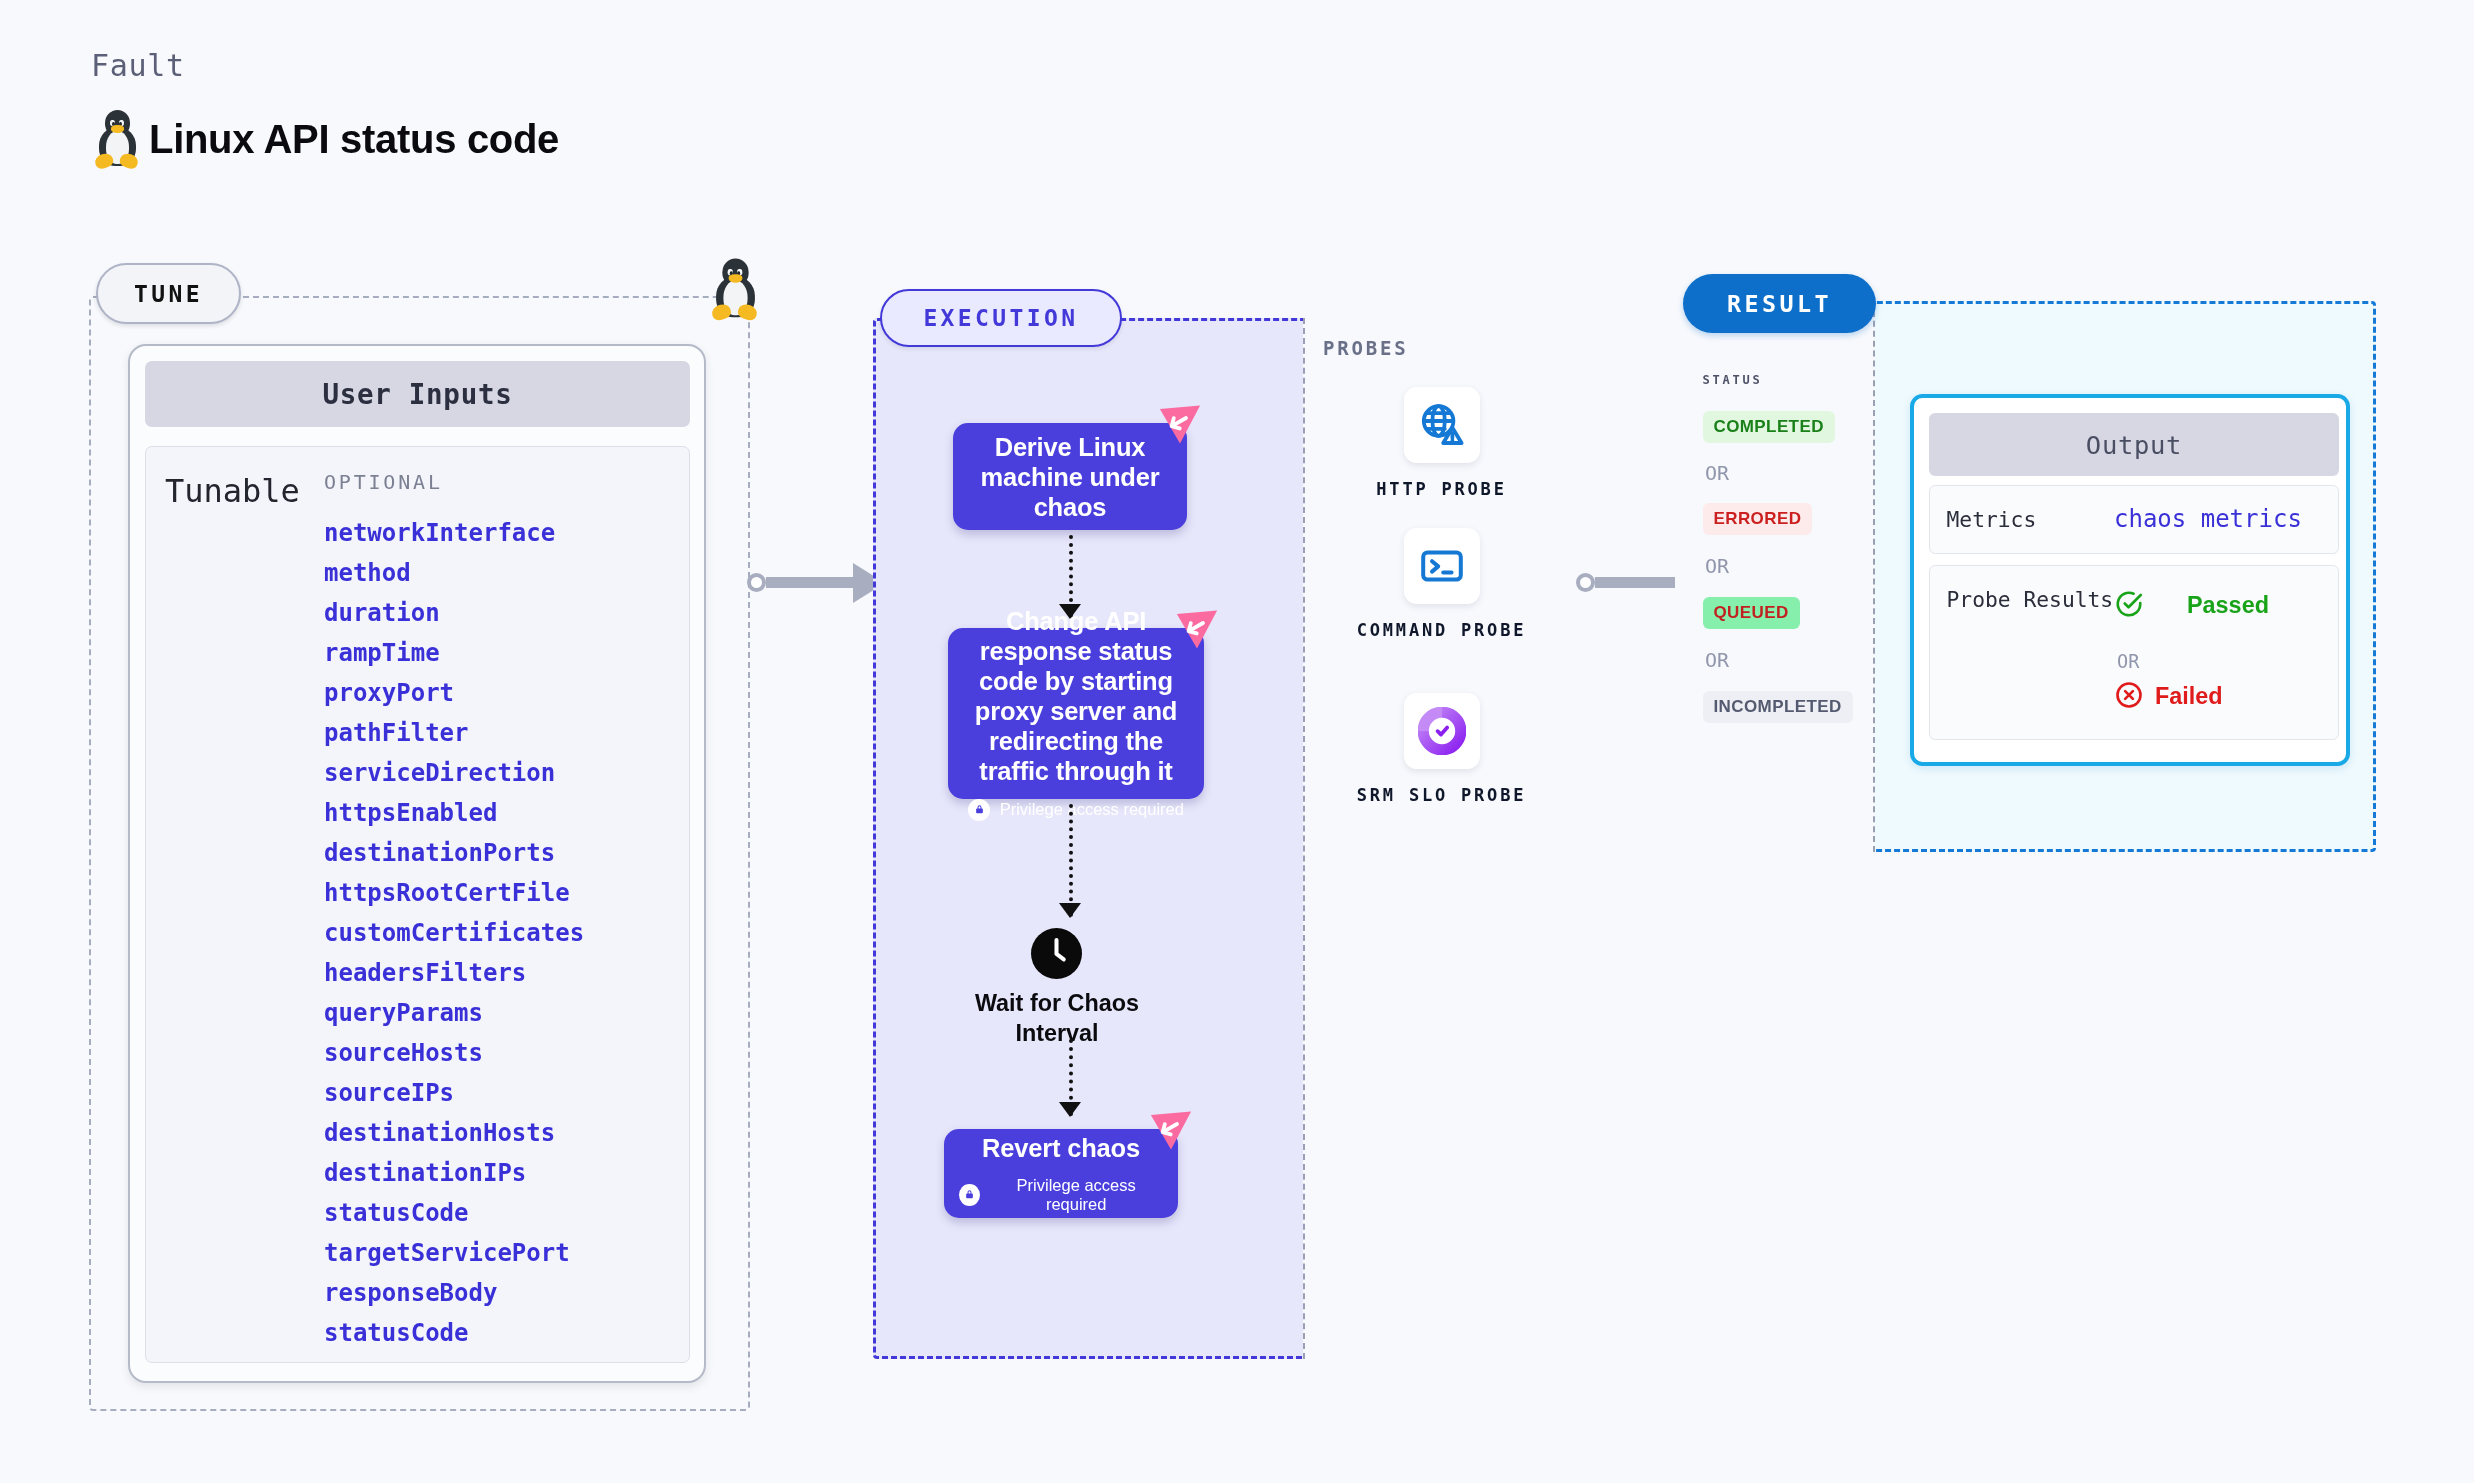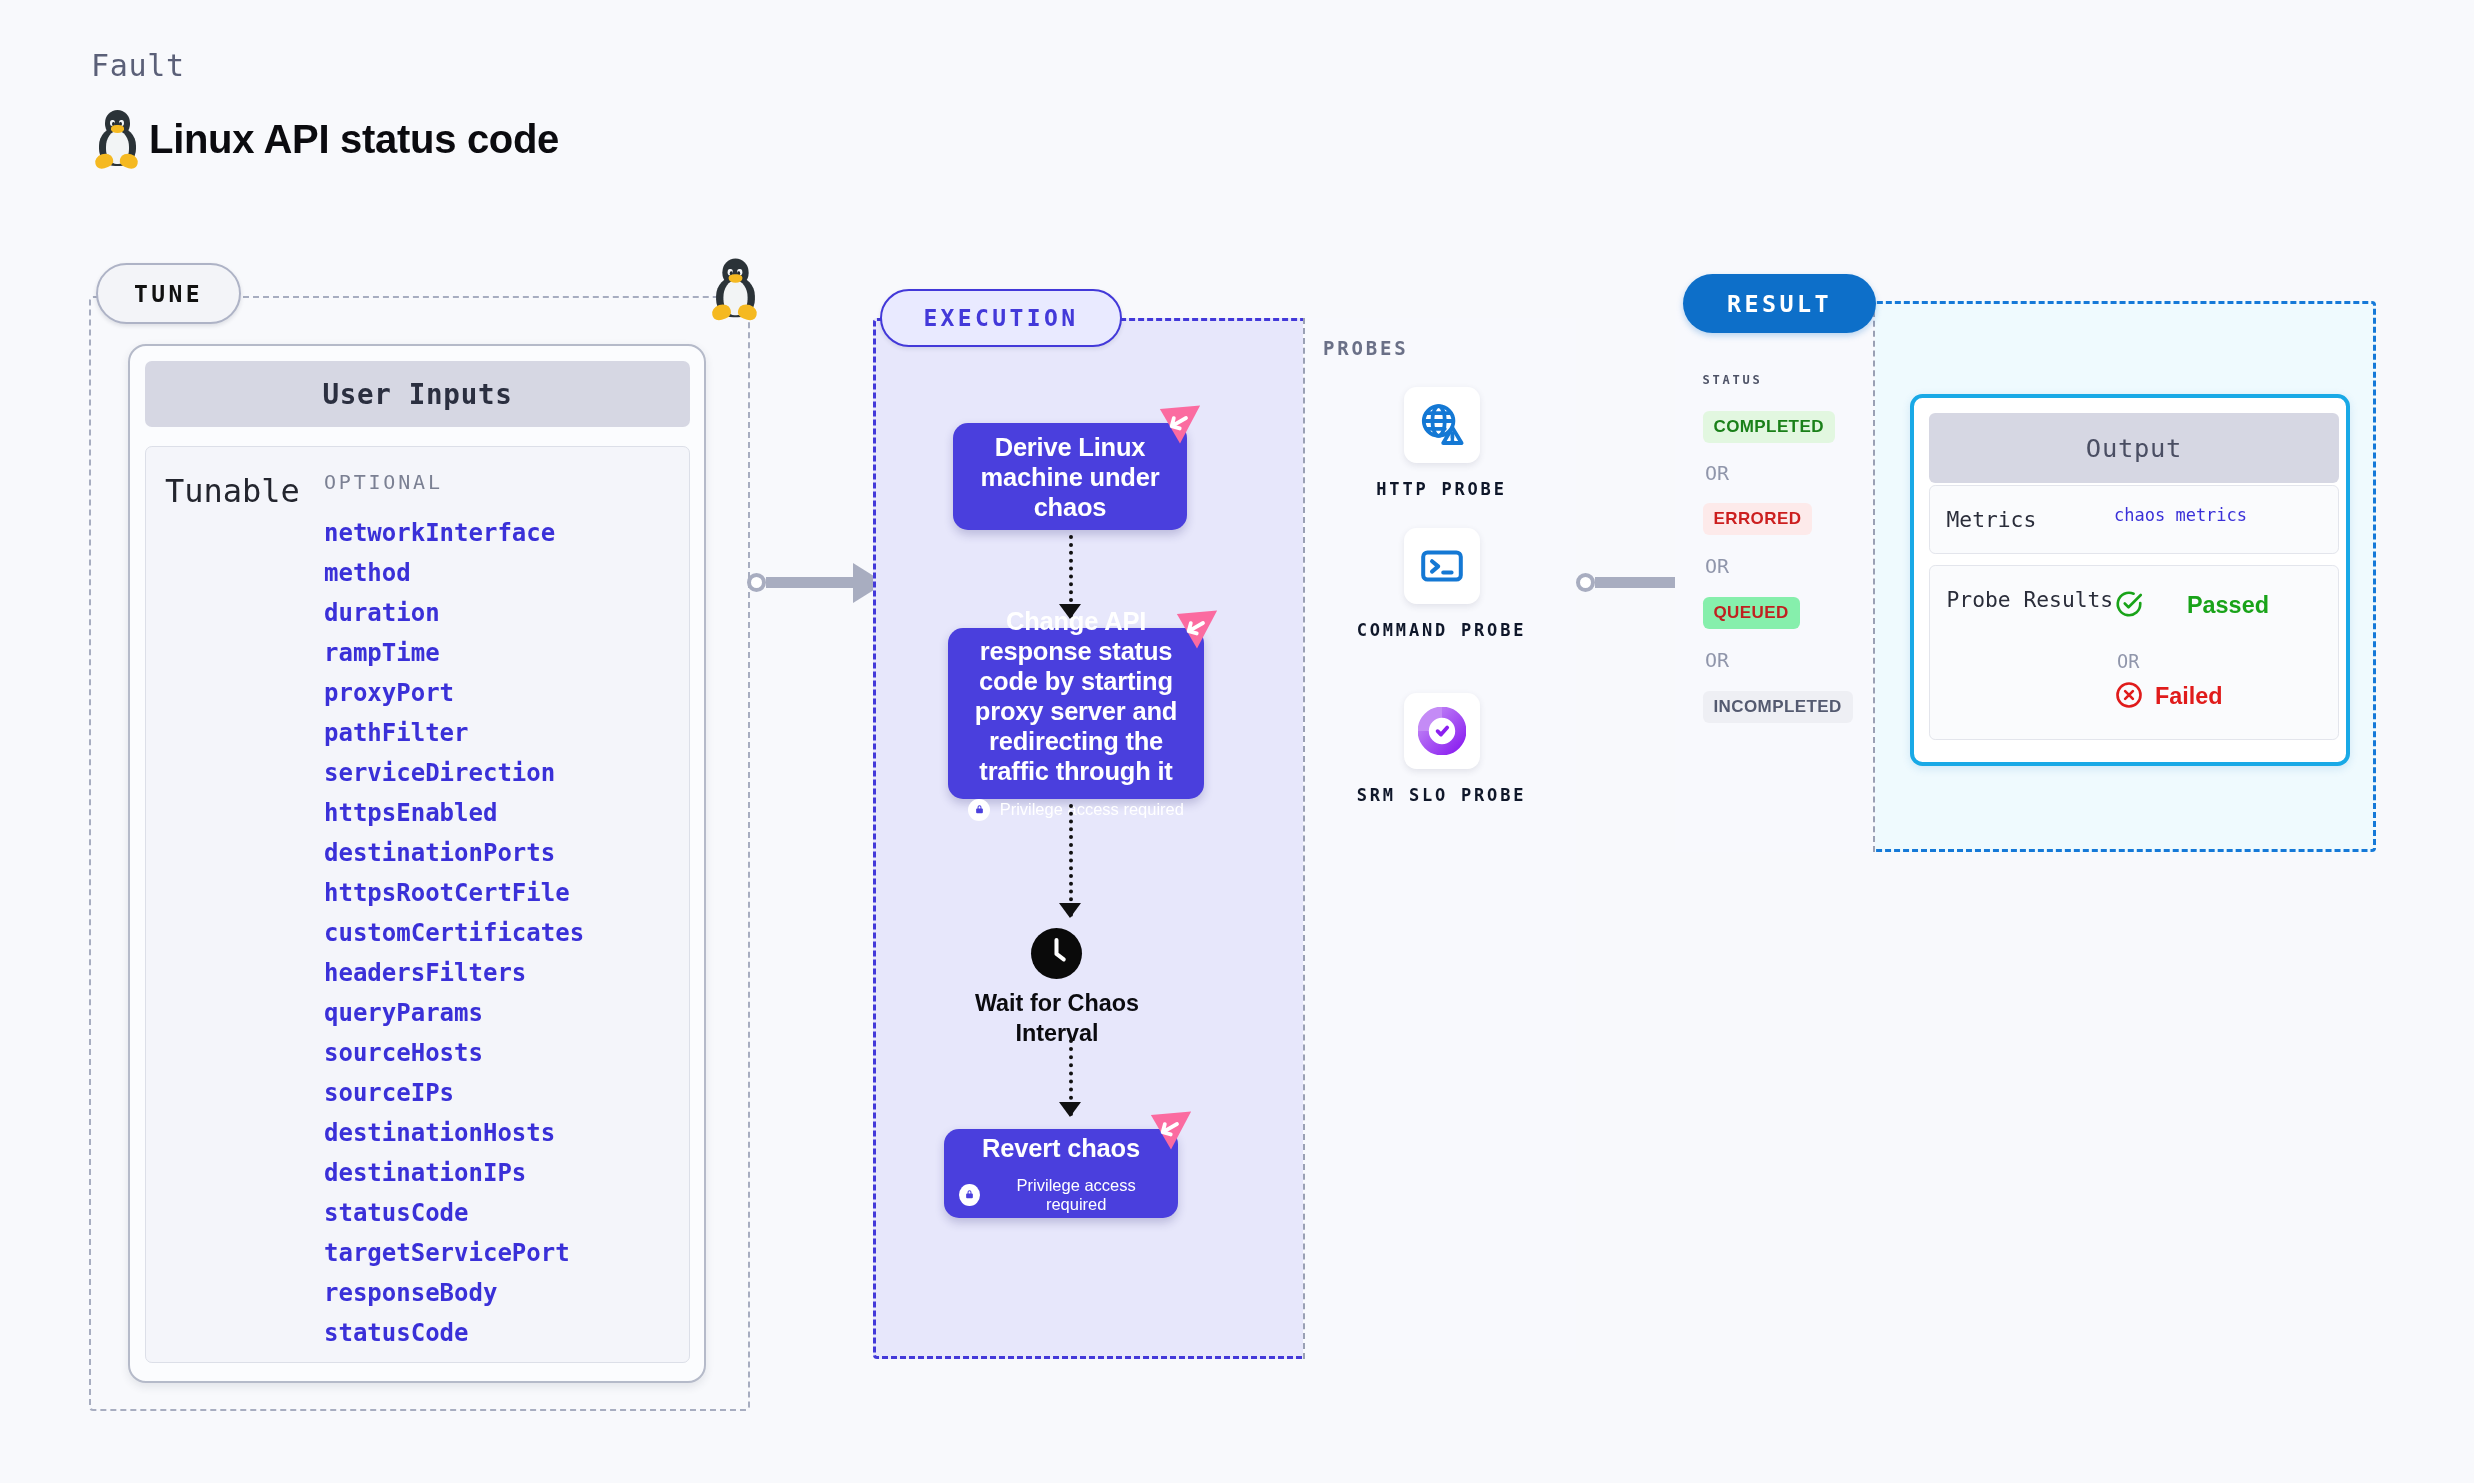--- a/index.html
+++ b/index.html
@@ -199,39 +199,39 @@
   .result-inner {
     position:absolute; left:1875px; top:301px; width:501px; height:551px;
     background:#effafe;
   }
   .output-card {
     position:absolute; left:1910px; top:394px; width:440px; height:372px;
     background:#fff; border:4.1px solid #19a9e6; border-radius:12.4px;
     box-shadow: 0 2.8px 8.3px rgba(25,120,200,.14);
   }
   .out-header {
-    position:absolute; left:15px; top:15px; width:410px; height:70px;
+    position:absolute; left:15px; top:15px; width:410px; height:63px;
     background:#d6d7e3; border-radius:6.2px;
     display:flex; align-items:center; justify-content:center;
     font-family:"DejaVu Sans Mono", monospace; font-size:25.5px;
     color:#4a4e63; letter-spacing:0.7px;
   }
   .out-row {
     position:absolute; left:15px; width:410px;
     background:#fafbfd; border:1.4px solid #e3e5ec; border-radius:6.2px;
   }
   .out-row.metrics { top:87px; height:69px; }
   .out-row.probes  { top:167px; height:175px; }
   .out-key {
     position:absolute; left:16.5px; top:19px;
     font-family:"DejaVu Sans Mono", monospace; font-size:21.3px; color:#2a2d3a; line-height:29px;
   }
   .out-val-link {
     position:absolute; left:184px; top:19px;
-    font-family:"DejaVu Sans Mono", monospace; font-size:17px; color:#3a30d8;
+    font-family:"DejaVu Sans Mono", monospace; font-size:24px; color:#3a30d8;
   }
   .res-line { position:absolute; left:184px; display:flex; align-items:center; gap:11px; }
   .res-line .txt { font-size:23.4px; font-weight:bold; }
   .res-or {
     position:absolute; left:187px; top:85px;
     font-family:"DejaVu Sans Mono", monospace; font-size:18.6px; color:#9096ab;
   }
 </style>
 </head>
 <body>

